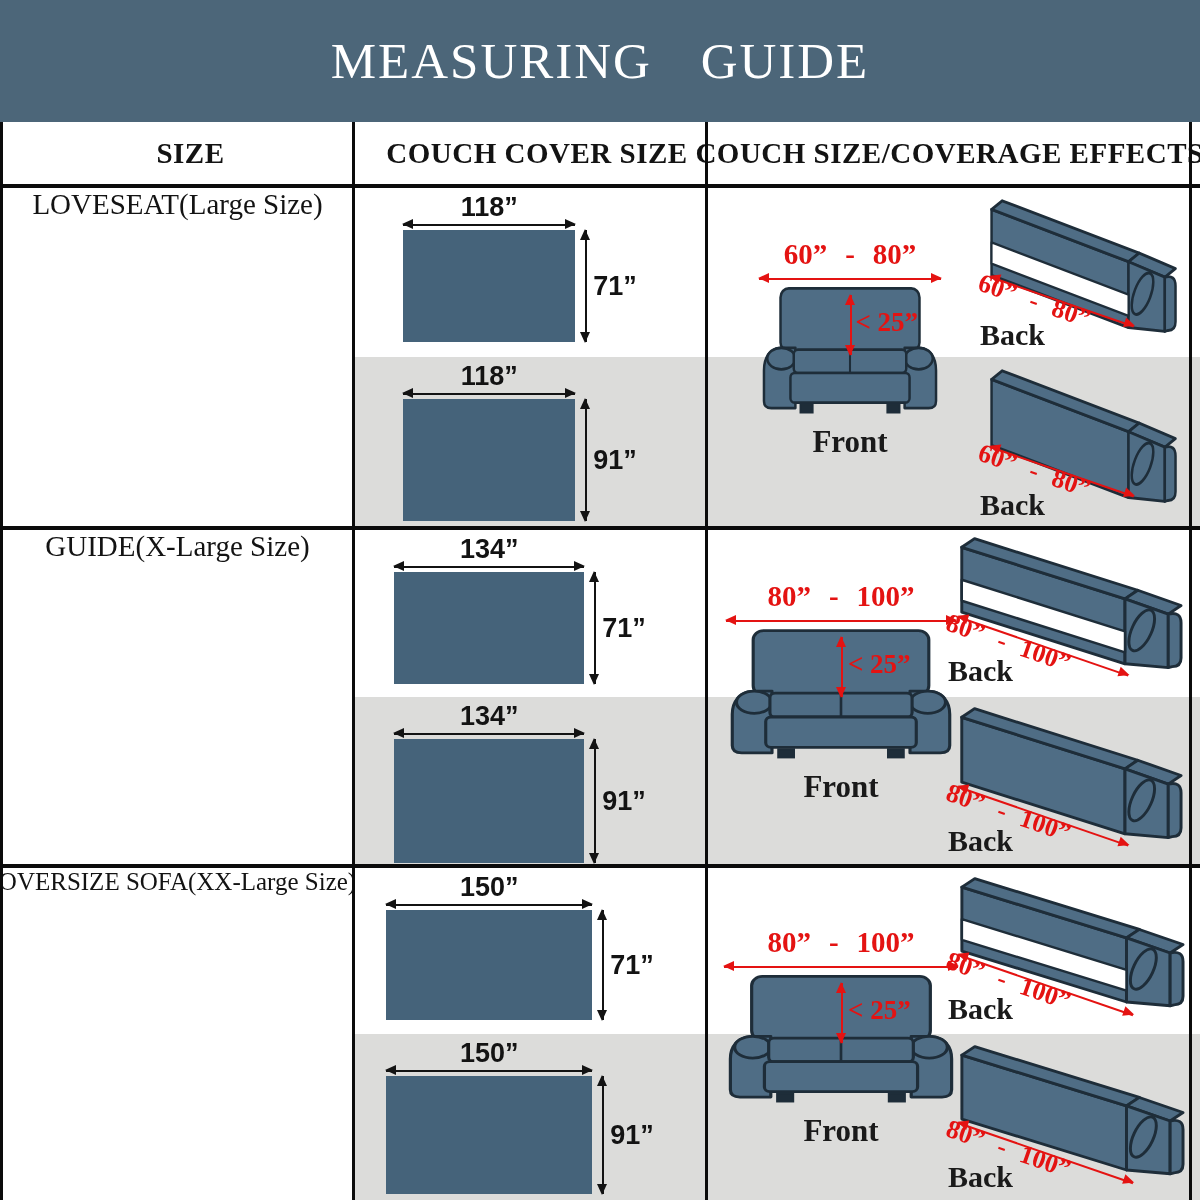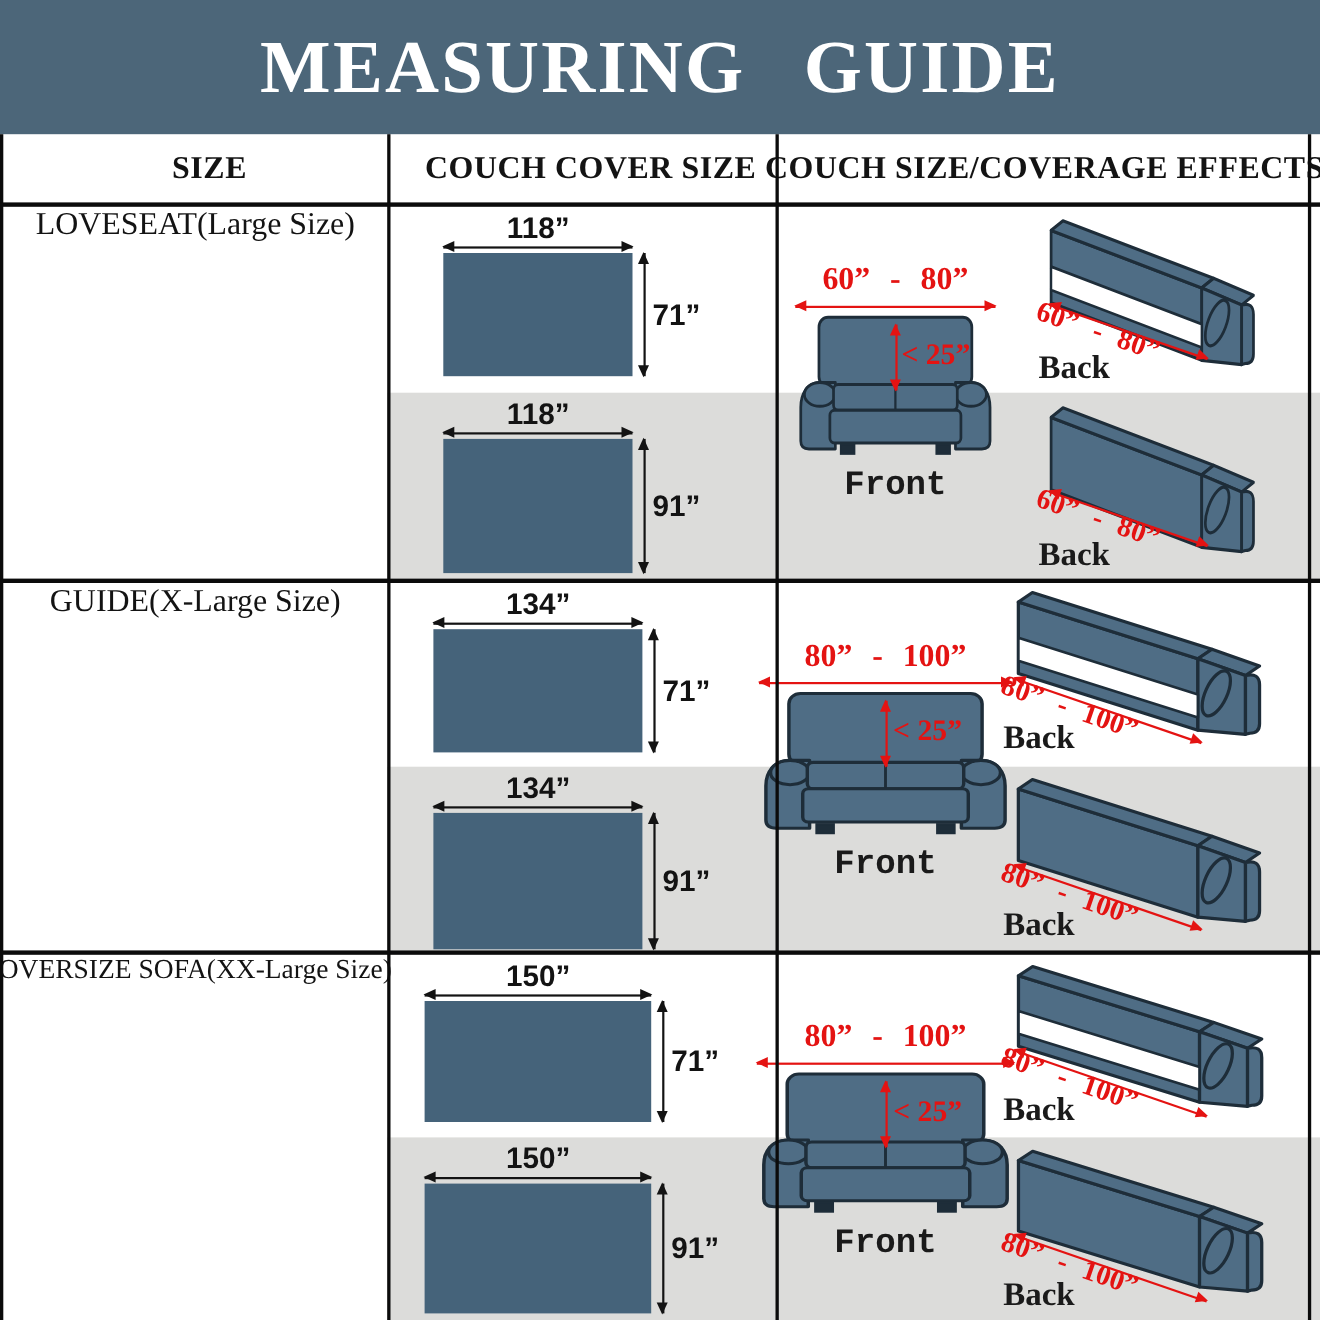--- a/index.html
+++ b/index.html
@@ -5,21 +5,21 @@
   :root{
     --banner:#4c6679; --slate:#45637a; --sofa:#4f6d85; --outline:#1e2d39;
     --gray:#dcdcda; --red:#e41312; --ink:#131313; --line:#0b0b0b;
   }
   html,body{margin:0;padding:0;background:#fff;}
   .page{position:relative;width:1200px;height:1200px;background:#fff;overflow:hidden;
         font-family:"Liberation Serif",serif;color:var(--ink);}
   
   .banner{position:absolute;left:0;top:0;width:1200px;height:122px;background:var(--banner);
           display:flex;align-items:center;justify-content:center;}
-  .banner h1{margin:4px;color:#fff;font-size:68px;font-weight:700;letter-spacing:2px;word-spacing:34px;
+  .banner h1{margin:4px;color:#fff;font-size:51px;font-weight:400;letter-spacing:2px;word-spacing:34px;
              font-family:"Liberation Serif",serif;}
   
   .vline{position:absolute;top:122px;bottom:0;width:3px;background:var(--line);}
   .hline{position:absolute;left:0;width:1200px;height:4px;background:var(--line);}
   
   .hdr{position:absolute;top:122px;height:62px;display:flex;align-items:center;justify-content:center;
        font-size:29px;font-weight:700;letter-spacing:.5px;white-space:nowrap;}
   
   .row{position:absolute;left:0;width:1200px;}
   .shade{position:absolute;left:352px;right:0;top:50%;bottom:0;background:var(--gray);}
@@ -45,28 +45,28 @@
   .arr-h::before{left:-1px;border-right:11px solid currentColor;}
   .arr-h::after{right:-1px;border-left:11px solid currentColor;}
   .arr-v{width:0;border-left:2.5px solid currentColor;}
   .arr-v::before,.arr-v::after{content:"";position:absolute;left:-7px;
       border-left:5.5px solid transparent;border-right:5.5px solid transparent;}
   .arr-v::before{top:-1px;border-bottom:11px solid currentColor;}
   .arr-v::after{bottom:-1px;border-top:11px solid currentColor;}
   .c-ink{color:var(--ink);}
   .c-red{color:var(--red);}
   
-  .fx-cell{position:absolute;left:672px;width:483px;top:0;bottom:0;}
+  .fx-cell{position:absolute;left:708px;width:483px;top:0;bottom:0;}
   .front-group{position:absolute;display:flex;flex-direction:column;align-items:center;}
   .front-range{display:flex;gap:18px;color:var(--red);font-size:29px;font-weight:700;white-space:nowrap;}
   .front-arrow{margin:7px 0 3px 0;}
   .sofa-wrap{position:relative;}
   .depth-arrow{position:absolute;left:50%;top:12px;height:60px;}
   .depth-label{position:absolute;left:53%;top:24px;color:var(--red);font-size:27px;font-weight:700;white-space:nowrap;}
-  .caption{font-size:31px;font-weight:700;color:#1a1a1a;margin-top:6px;font-family:Liberation Mono, monospace;}
+  .caption{font-size:31px;font-weight:700;color:#1a1a1a;margin-top:6px;}
   .back-group{position:absolute;}
   .back-svg{display:block;}
   .diag{position:absolute;transform:rotate(19deg);transform-origin:0 50%;}
   .back-range{position:absolute;display:flex;gap:15px;color:var(--red);font-size:26px;font-weight:700;
               white-space:nowrap;transform:rotate(19deg);transform-origin:0 0;}
   .back-word{position:absolute;left:0;bottom:-8px;font-size:30px;font-weight:700;color:#1a1a1a;}
   svg .fill{fill:var(--sofa);stroke:var(--outline);stroke-width:3;stroke-linejoin:round;}
   svg .dark{fill:var(--outline);stroke:var(--outline);stroke-width:2;}
   svg .band{fill:#ffffff;stroke:var(--outline);stroke-width:2.5;stroke-linejoin:round;}
 </style>

